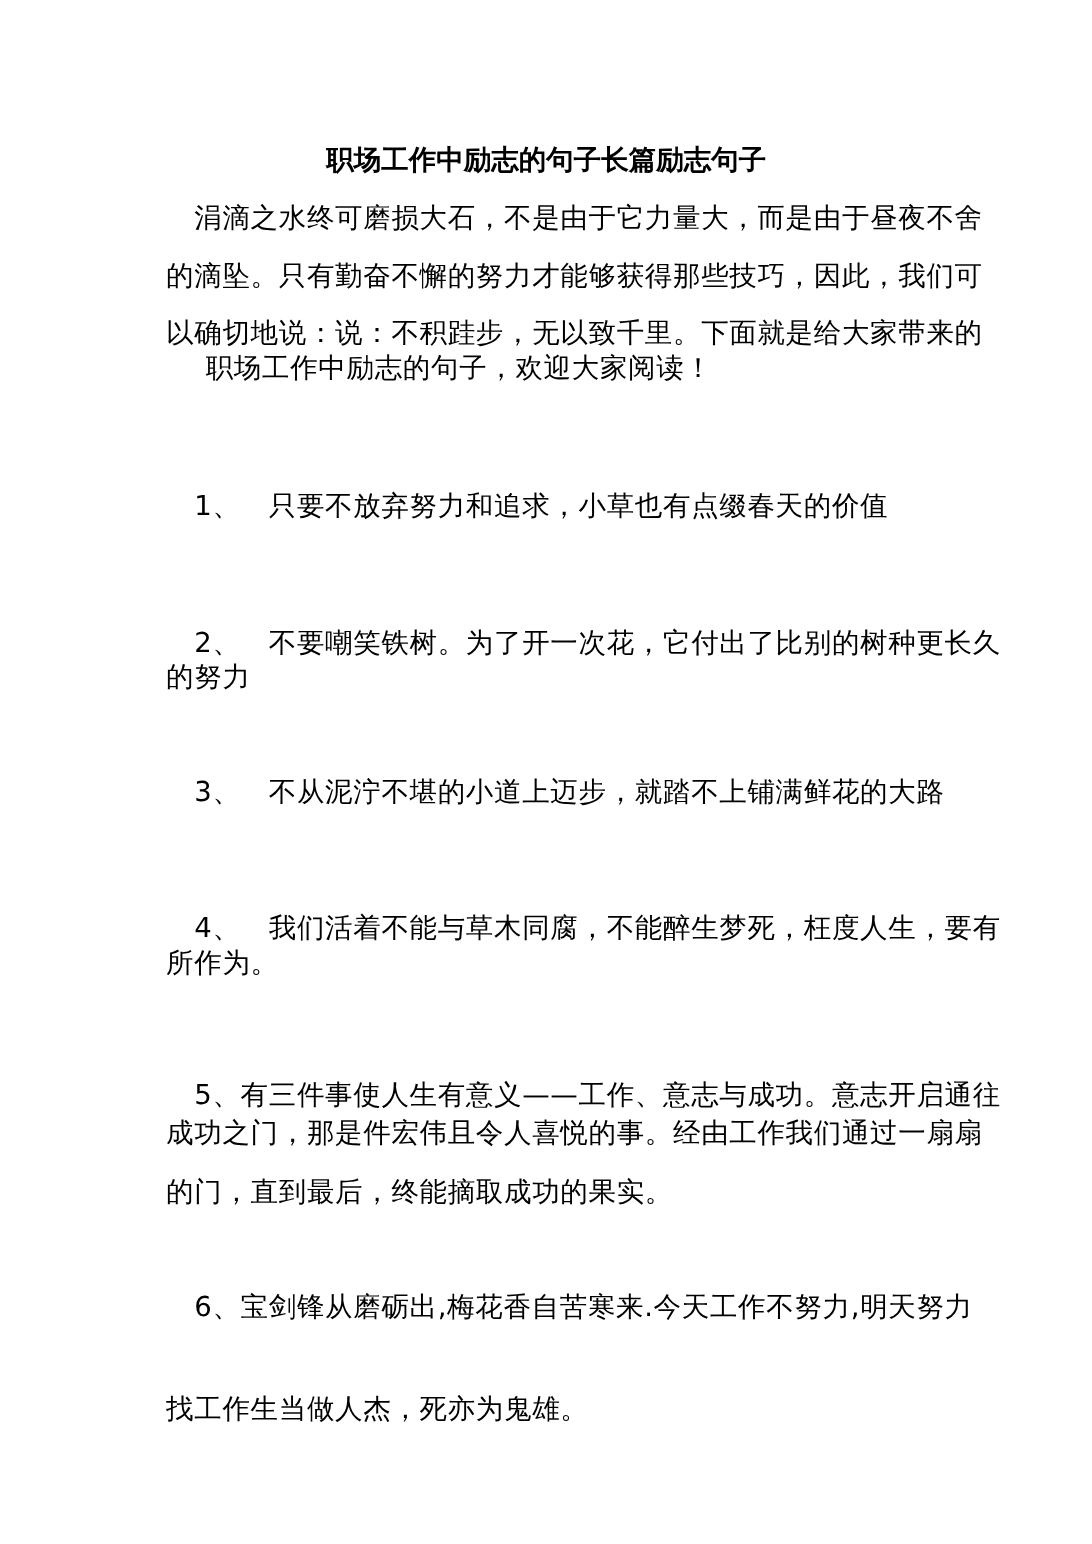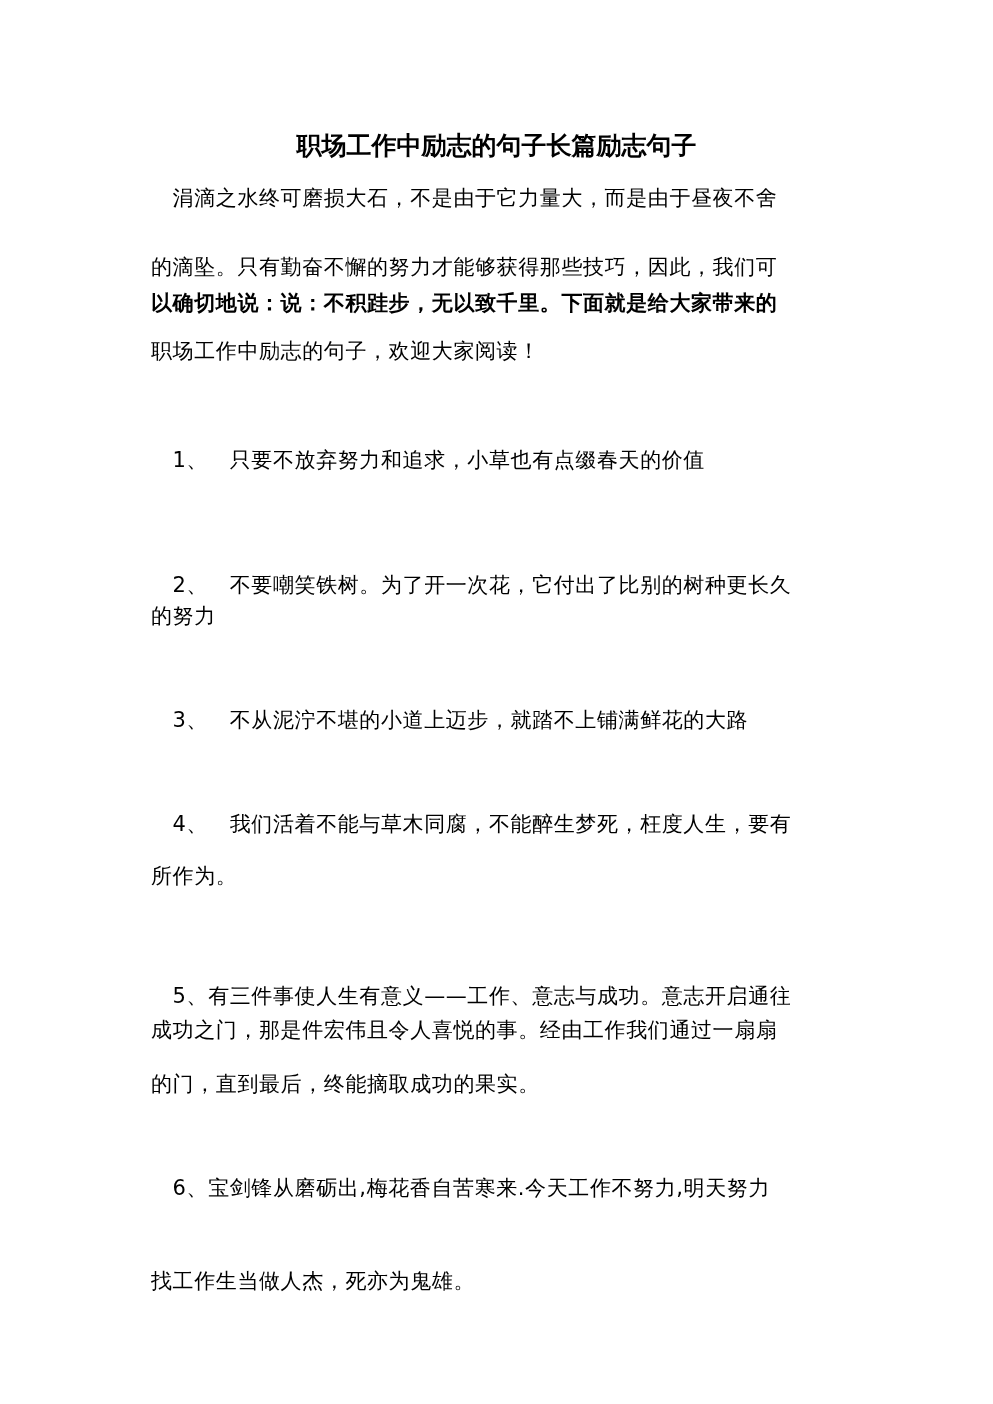--- a/index.html
+++ b/index.html
@@ -30,54 +30,54 @@
       text-align: center;
       font-family: "DejaVu Serif", "Liberation Serif", serif;
       font-weight: bold;
       font-size: 25px;
       line-height: 36px;
       letter-spacing: 0px;
     }
     .line {
       position: absolute;
       left: 151px;
-      font-size: 21px;
+      font-size: 25px;
       line-height: 30px;
       white-space: nowrap;
       letter-spacing: 0.6px;
     }
   </style>
 </head>
 <body>
 
 <div class="page">
   <div class="title">职场工作中励志的句子长篇励志句子</div>
 
   <div>
     <div class="line" style="top:183px;">　涓滴之水终可磨损大石，不是由于它力量大，而是由于昼夜不舍</div>
-    <div class="line" style="top:236px;margin-top:16px;">的滴坠。只有勤奋不懈的努力才能够获得那些技巧，因此，我们可</div>
-    <div class="line" style="top:288px;font-weight:bold;">以确切地说：说：不积跬步，无以致千里。下面就是给大家带来的</div>
-    <div class="line" style="top:336px;">职场工作中励志的句子，欢迎大家阅读！</div>
+    <div class="line" style="top:236px;">的滴坠。只有勤奋不懈的努力才能够获得那些技巧，因此，我们可</div>
+    <div class="line" style="top:288px;">以确切地说：说：不积跬步，无以致千里。下面就是给大家带来的</div>
+    <div class="line" style="top:320px;margin-left:36px;">职场工作中励志的句子，欢迎大家阅读！</div>
   </div>
 
   <div>
     <div class="line" style="top:445px;">　1、　只要不放弃努力和追求，小草也有点缀春天的价值</div>
   </div>
 
   <div>
     <div class="line" style="top:570px;">　2、　不要嘲笑铁树。为了开一次花，它付出了比别的树种更长久</div>
     <div class="line" style="top:601px;">的努力</div>
   </div>
 
   <div>
     <div class="line" style="top:705px;">　3、　不从泥泞不堪的小道上迈步，就踏不上铺满鲜花的大路</div>
   </div>
 
   <div>
-    <div class="line" style="top:809px;">　4、　我们活着不能与草木同腐，不能醉生梦死，枉度人生，要有</div>
+    <div class="line" style="top:829px;">　4、　我们活着不能与草木同腐，不能醉生梦死，枉度人生，要有</div>
     <div class="line" style="top:861px;">所作为。</div>
   </div>
 
   <div>
     <div class="line" style="top:965px;margin-top:16px;">　5、有三件事使人生有意义——工作、意志与成功。意志开启通往</div>
     <div class="line" style="top:1017px;font-family:Liberation Mono, monospace;">成功之门，那是件宏伟且令人喜悦的事。经由工作我们通过一扇扇</div>
     <div class="line" style="top:1069px;">的门，直到最后，终能摘取成功的果实。</div>
   </div>
 
   <div>

